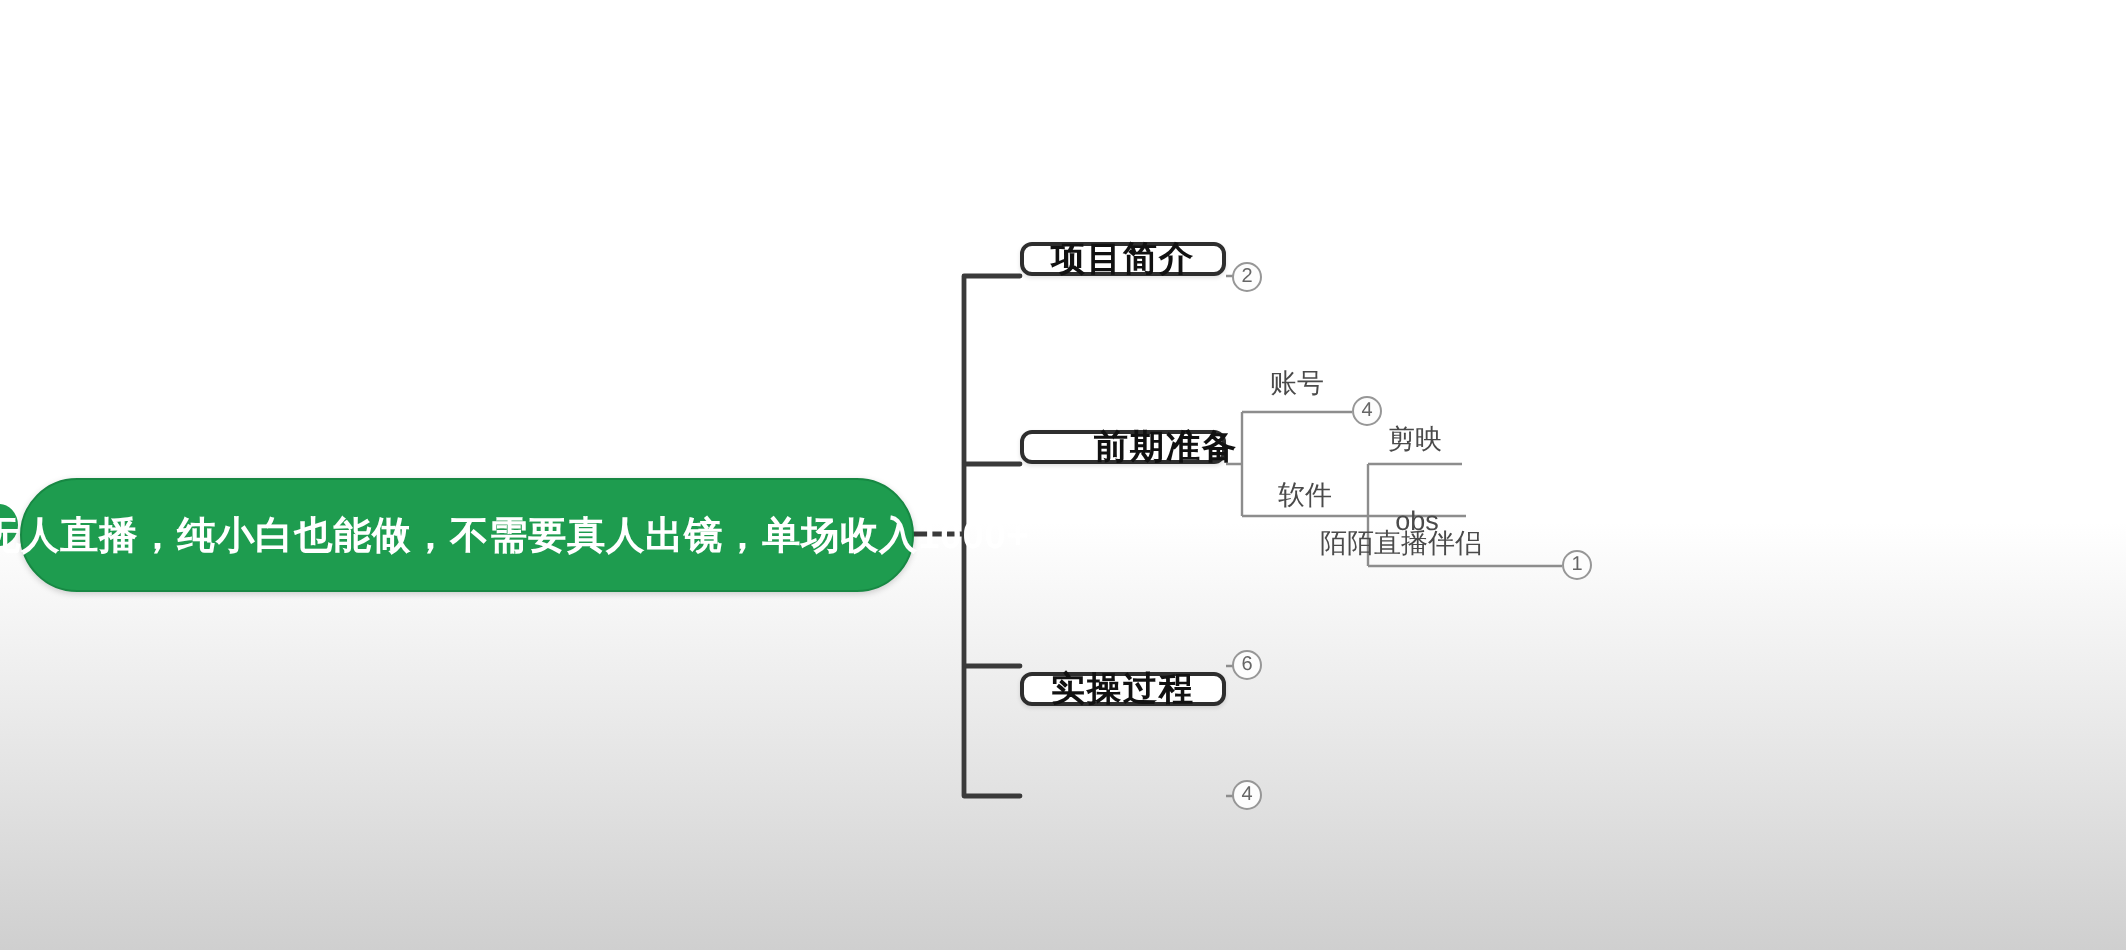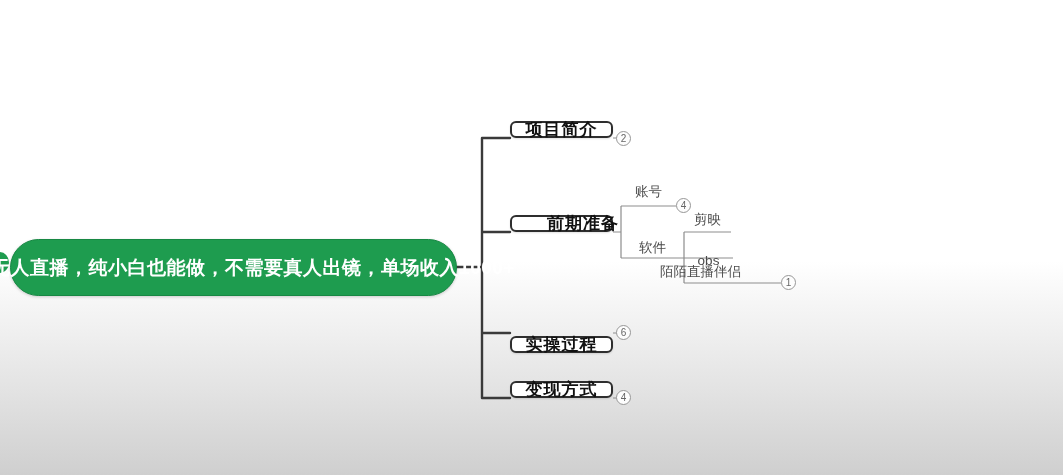--- a/index.html
+++ b/index.html
@@ -109,21 +109,20 @@
   <div class="root-sliver"></div>
 
   <div class="root-pill">陌陌无人直播，纯小白也能做，不需要真人出镜，单场收入1000+</div>
 
   <div class="branch-box box-1">项目简介</div>
 
   <div class="branch-box box-2">前期准备</div>
 
   <div class="branch-box box-3">实操过程</div>
 
-  <div class="branch-box box-4">变现方式</div>
 
   <div class="sub-label lbl-account">账号</div>
 
   <div class="sub-label lbl-software">软件</div>
 
   <div class="sub-label lbl-jianying">剪映</div>
 
   <div class="sub-label lbl-obs">obs</div>
 
   <div class="sub-label lbl-momo">陌陌直播伴侣</div>

